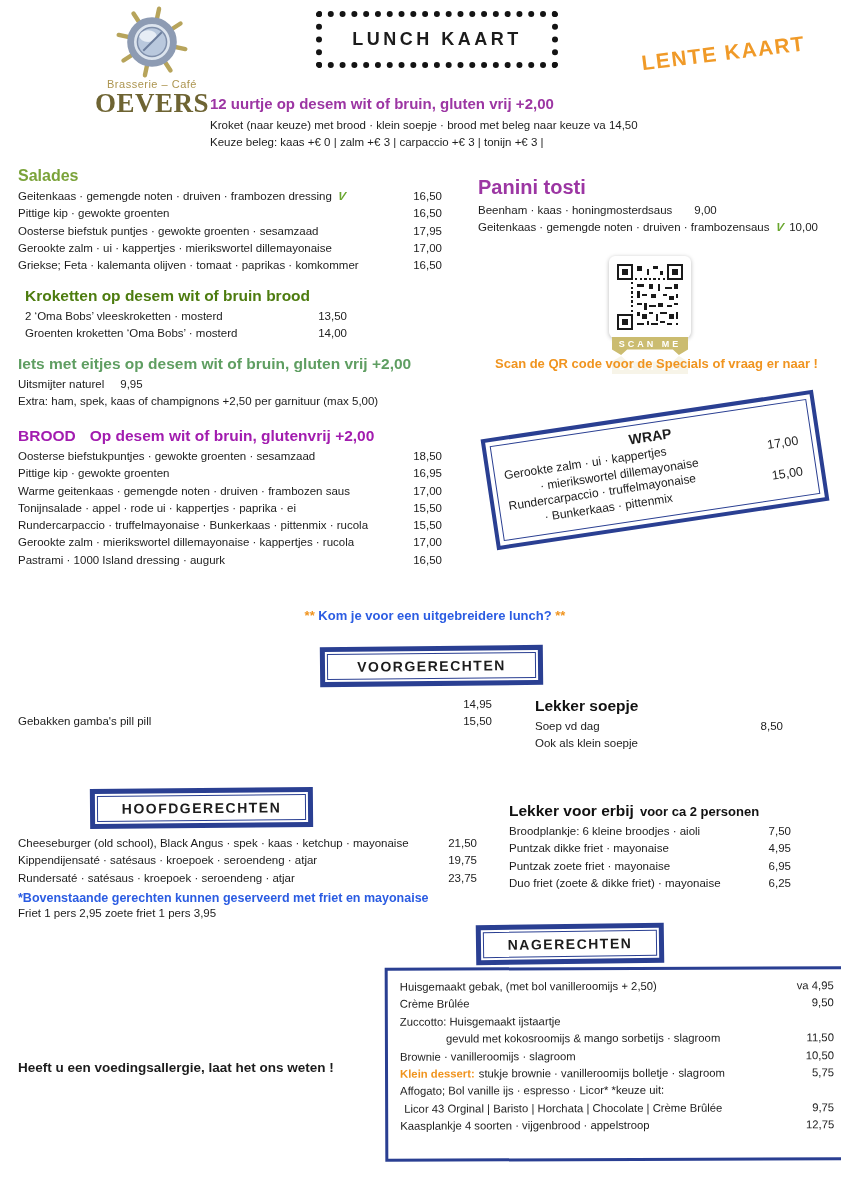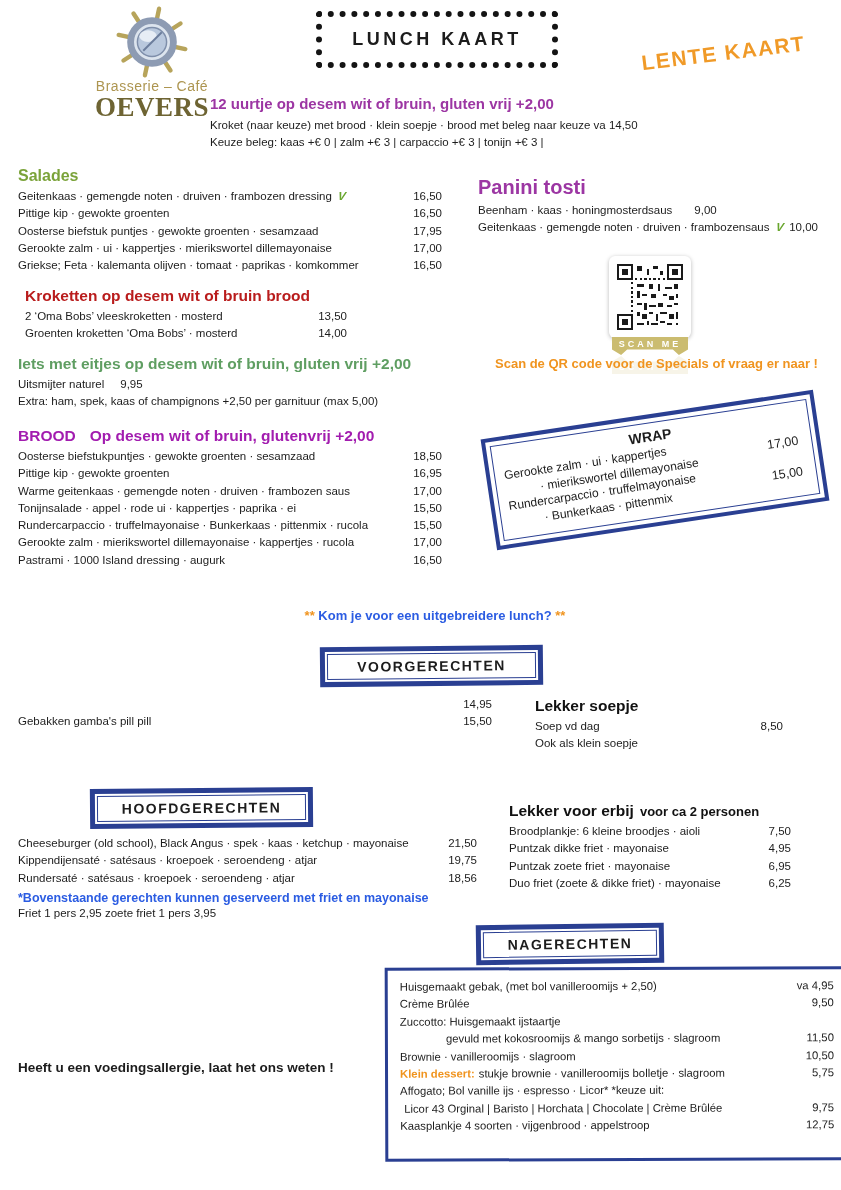--- a/index.html
+++ b/index.html
@@ -2,32 +2,32 @@
 <html><head>
 <meta charset="utf-8">
 <style>
   html,body{margin:0;padding:0;background:#fff;}
   #page{position:relative;width:841px;height:1190px;background:#fff;overflow:hidden;
         font-family:"Liberation Sans",sans-serif;color:#1c1c1c;}
   .abs{position:absolute;}
 
   
   .logo{left:93px;top:6px;width:118px;text-align:center;}
-  .brand-small{font-size:14px;color:#ad9550;letter-spacing:.5px;margin-top:-4px;}
+  .brand-small{font-size:11px;color:#ad9550;letter-spacing:.5px;margin-top:-4px;}
   .brand-large{font-family:"Liberation Serif",serif;font-weight:bold;font-size:27px;
                color:#6e6433;letter-spacing:.5px;line-height:1;}
   .lunchbox{left:316px;top:11px;width:230px;height:45px;border:6px dotted #141414;
             border-radius:4px;display:flex;align-items:center;justify-content:center;}
   .lunchbox span{font-size:18px;font-weight:bold;letter-spacing:3.5px;}
   .lente{left:641px;top:40px;width:185px;transform:rotate(-7deg);color:#f09a28;
          font-size:21px;font-weight:bold;letter-spacing:1.5px;white-space:nowrap;}
 
   
   .h-purple{color:#9c36a3;}.h-green1{color:#7ba33a;}.h-green2{color:#5f9e62;}
-  .h-pink{color:#b91c1c;}.h-blue{color:#a21caf;}
+  .h-pink{color:#4d7c0f;}.h-blue{color:#a21caf;}
   .sec-h{font-weight:bold;font-size:15.5px;margin-bottom:3px;white-space:nowrap;}
   .mrow{display:flex;align-items:baseline;font-size:11.5px;line-height:17.3px;white-space:nowrap;}
   .mtext{}
   .mprice{margin-left:auto;text-align:right;}
   .gapprice{margin-left:22px;}
   .veg{color:#69a62e;font-weight:bold;font-style:italic;margin-left:6px;transform:skewX(-8deg);display:inline-block;}
 
   .twaalf{left:210px;top:95px;width:490px;}
   .twaalf .sec-h{font-size:15px;margin-bottom:5px;}
   .twaalf .line{font-size:11.5px;line-height:17px;}
@@ -297,21 +297,21 @@
     <div class="mrow">
       <span class="mtext">Cheeseburger (old school), Black Angus · spek · kaas · ketchup · mayonaise</span>
       <span class="mprice">21,50</span>
     </div>
     <div class="mrow">
       <span class="mtext">Kippendijensaté · satésaus · kroepoek · seroendeng · atjar</span>
       <span class="mprice">19,75</span>
     </div>
     <div class="mrow">
       <span class="mtext">Rundersaté · satésaus · kroepoek · seroendeng · atjar</span>
-      <span class="mprice">18,56</span>
+      <span class="mprice">23,75</span>
     </div>
     <div class="hoofd-note">*Bovenstaande gerechten kunnen geserveerd met friet en mayonaise</div>
     <div class="hoofd-friet">Friet 1 pers 2,95 zoete friet 1 pers 3,95</div>
   </div>
 
   <div class="abs erbij">
     <div class="sec-h">
       <span>Lekker voor erbij</span><span class="sub">voor ca 2 personen</span>
     </div>
     <div class="mrow">

